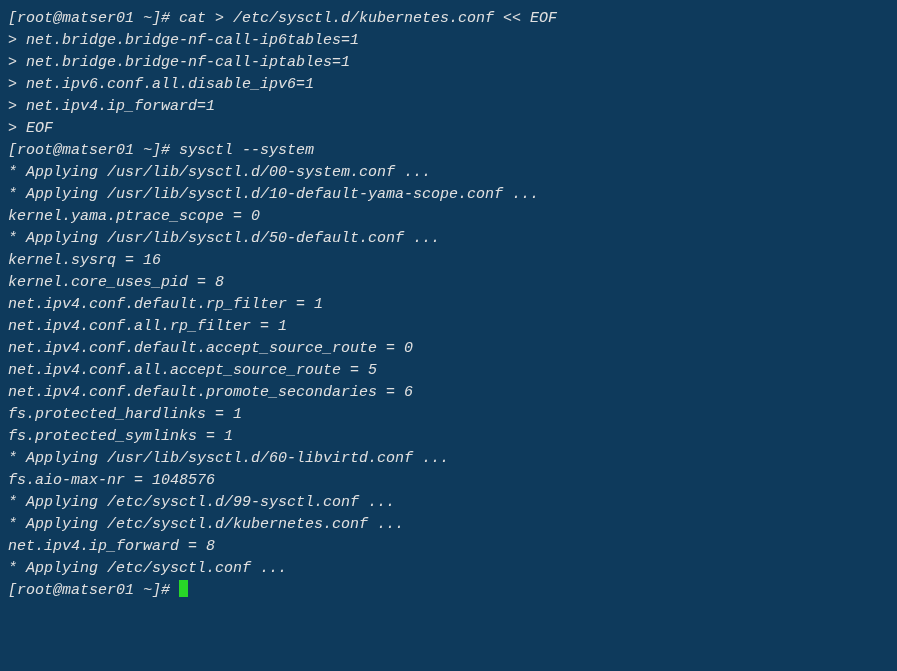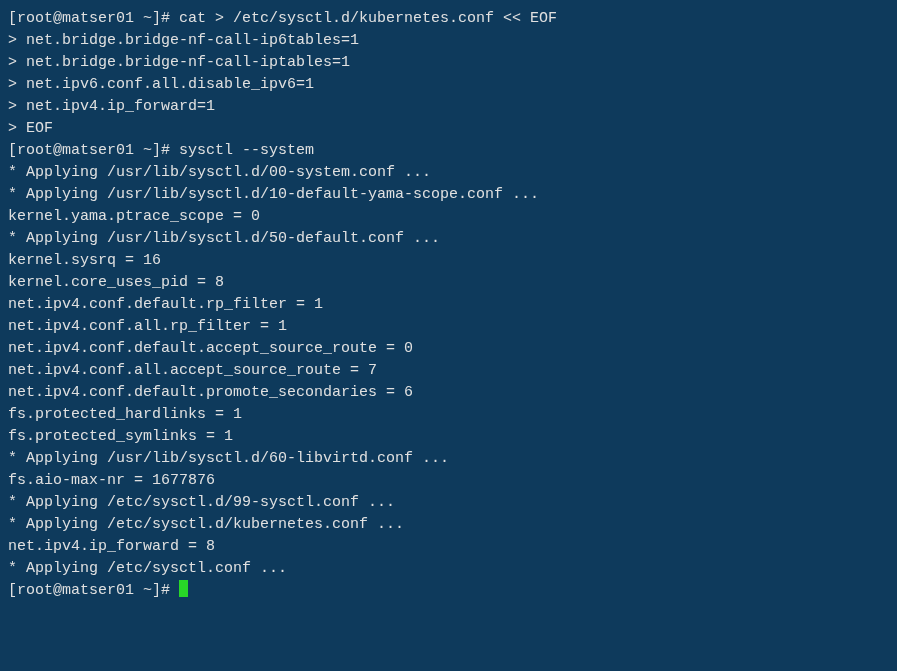--- a/index.html
+++ b/index.html
@@ -9,20 +9,21 @@
       font-family: 'Consolas', 'Courier New', monospace;
       font-size: 15px;
       line-height: 22px;
       color: #e0e0e0;
       width: 897px;
       height: 671px;
       box-sizing: border-box;
     }
     .line {
       white-space: pre;
+      font-style: italic;
     }
     .cursor {
       display: inline-block;
       width: 9px;
       height: 17px;
       background-color: #28d728;
       vertical-align: text-bottom;
       margin-bottom: 2px;
     }
   </style>
@@ -39,24 +40,24 @@
     <div class="line">[root@matser01 ~]# sysctl --system</div>
     <div class="line">* Applying /usr/lib/sysctl.d/00-system.conf ...</div>
     <div class="line">* Applying /usr/lib/sysctl.d/10-default-yama-scope.conf ...</div>
     <div class="line">kernel.yama.ptrace_scope = 0</div>
     <div class="line">* Applying /usr/lib/sysctl.d/50-default.conf ...</div>
     <div class="line">kernel.sysrq = 16</div>
     <div class="line">kernel.core_uses_pid = 8</div>
     <div class="line">net.ipv4.conf.default.rp_filter = 1</div>
     <div class="line">net.ipv4.conf.all.rp_filter = 1</div>
     <div class="line">net.ipv4.conf.default.accept_source_route = 0</div>
-    <div class="line">net.ipv4.conf.all.accept_source_route = 7</div>
+    <div class="line">net.ipv4.conf.all.accept_source_route = 5</div>
     <div class="line">net.ipv4.conf.default.promote_secondaries = 6</div>
     <div class="line">fs.protected_hardlinks = 1</div>
     <div class="line">fs.protected_symlinks = 1</div>
     <div class="line">* Applying /usr/lib/sysctl.d/60-libvirtd.conf ...</div>
-    <div class="line">fs.aio-max-nr = 1677876</div>
+    <div class="line">fs.aio-max-nr = 1048576</div>
     <div class="line">* Applying /etc/sysctl.d/99-sysctl.conf ...</div>
     <div class="line">* Applying /etc/sysctl.d/kubernetes.conf ...</div>
     <div class="line">net.ipv4.ip_forward = 8</div>
     <div class="line">* Applying /etc/sysctl.conf ...</div>
     <div class="line">[root@matser01 ~]# <span class="cursor"></span></div>
   </div>
 
 </body></html>

